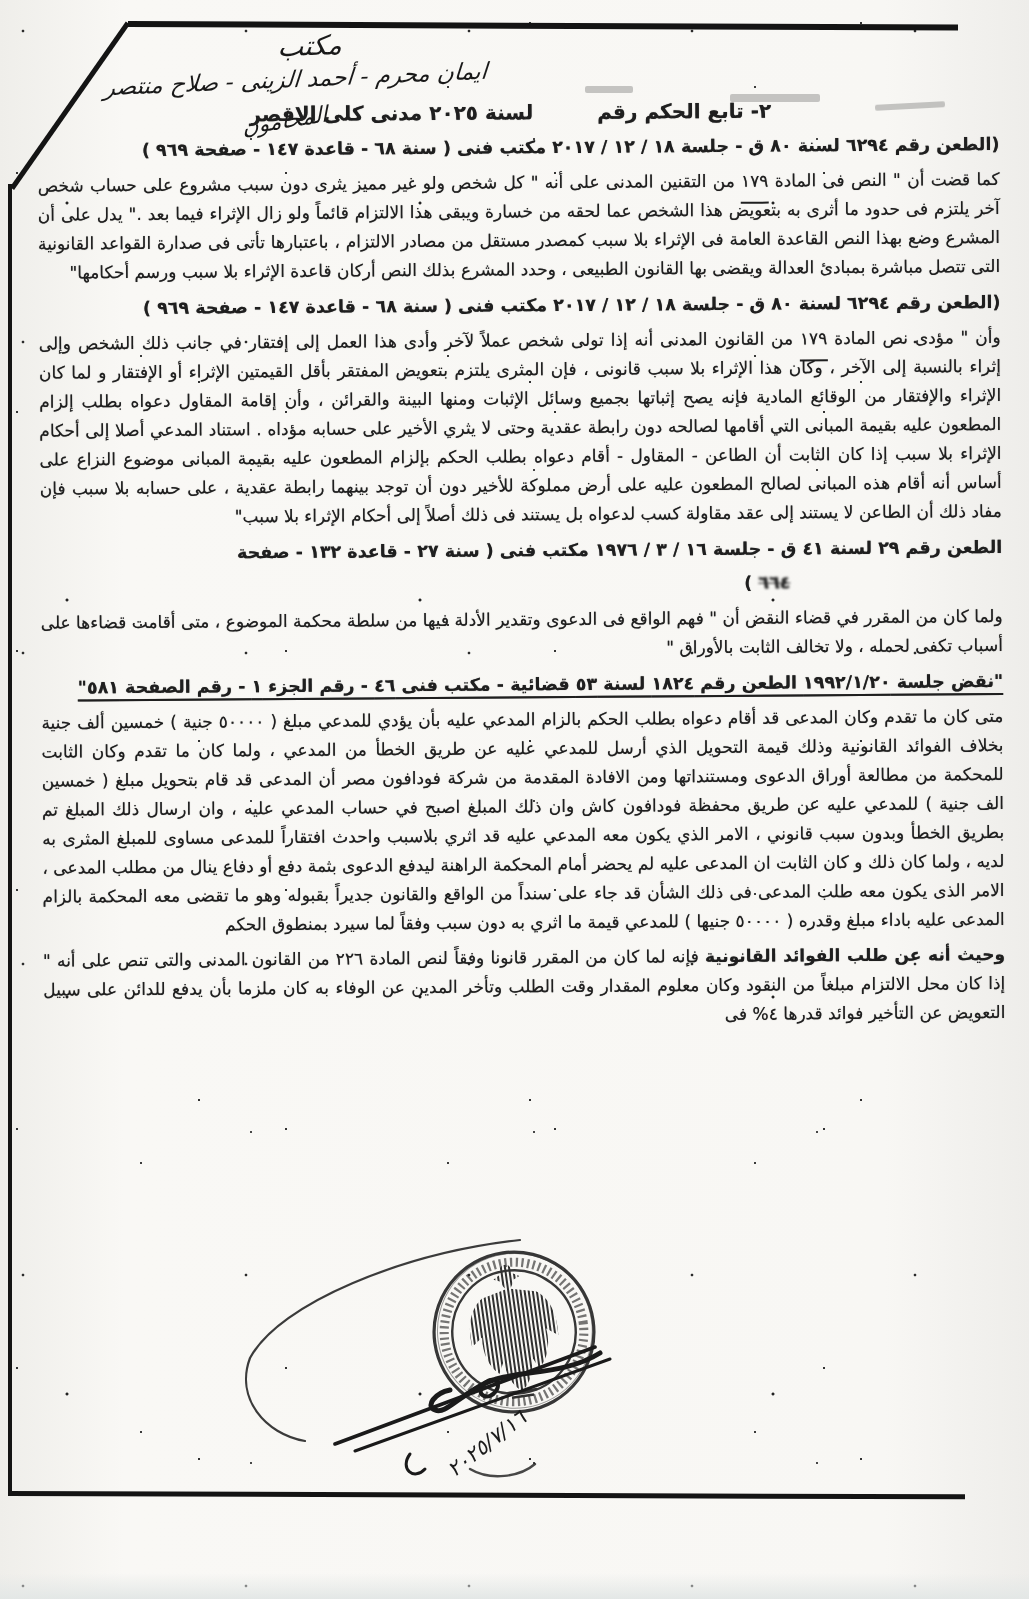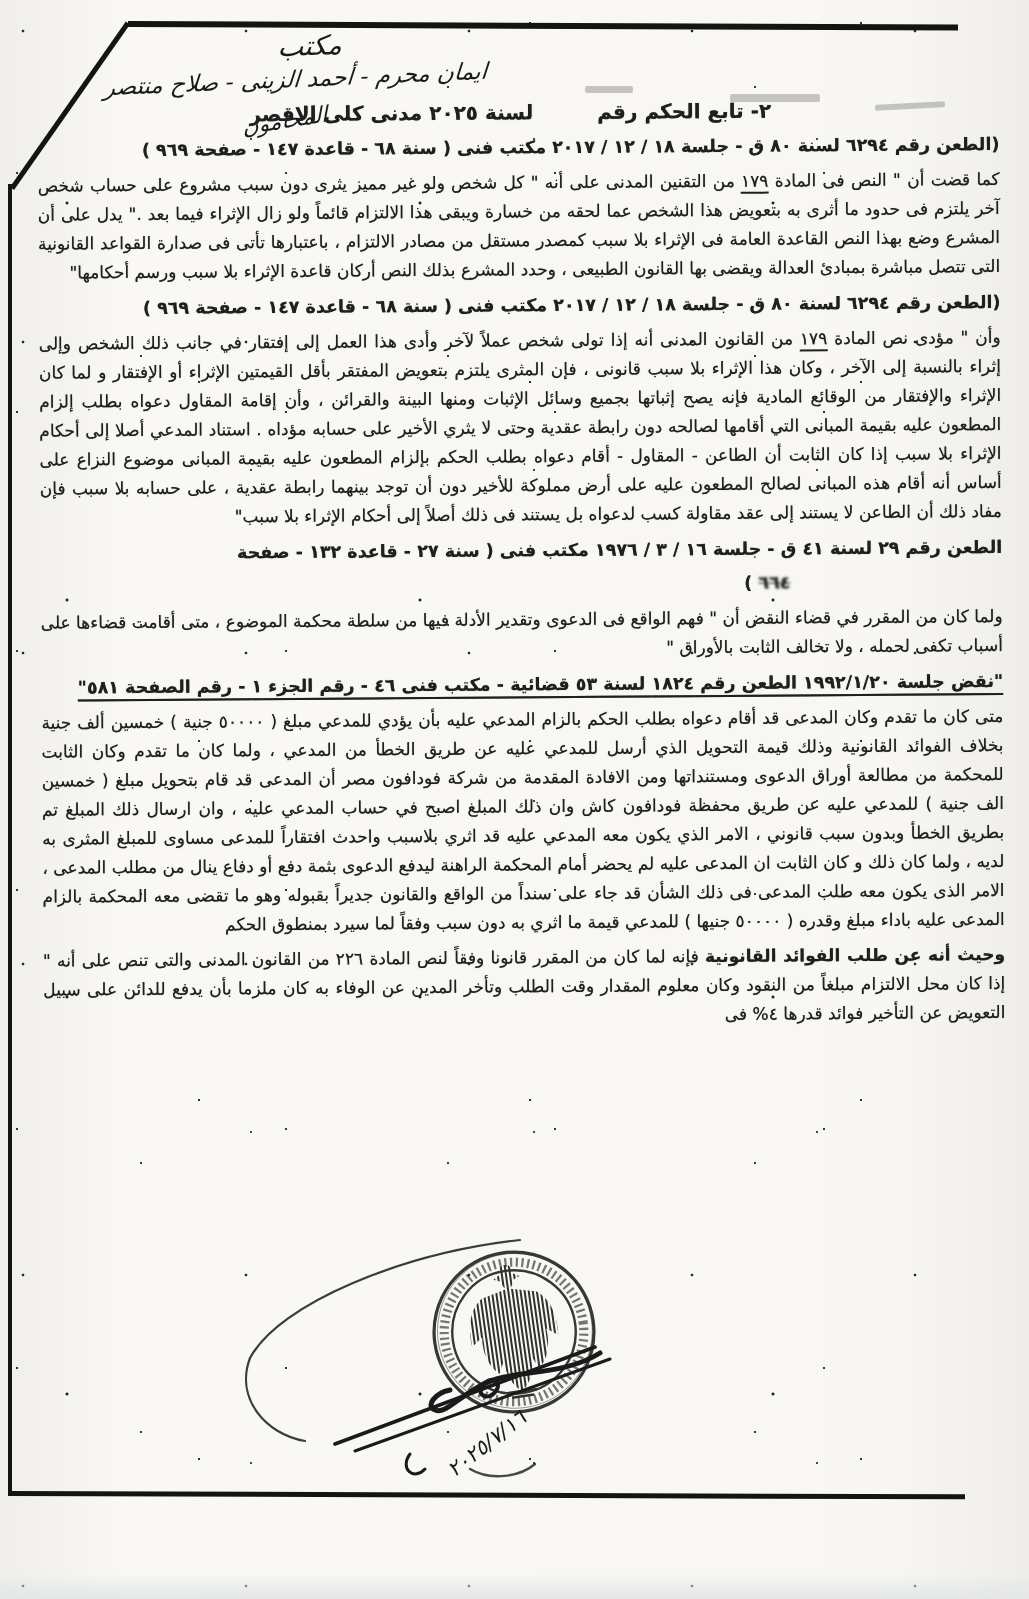--- a/index.html
+++ b/index.html
@@ -37,21 +37,21 @@
   .typed{
     position:absolute;top:94px;right:30px;width:962px;
     transform:rotate(-0.4deg);transform-origin:top right;
     text-shadow:0 0 0.7px rgba(25,25,25,.7);
   }
   .case-heading{font-weight:bold;font-size:20px;line-height:30px;padding-right:228px;white-space:nowrap;}
   .case-heading .gap{display:inline-block;width:64px;}
   .cite{font-weight:bold;font-size:17.5px;line-height:30px;text-align:justify;margin:5px 0 4px;}
   .cite-cont{font-weight:bold;font-size:17.5px;line-height:30px;padding-right:212px;}
   .body-par{font-size:17px;line-height:29px;text-align:justify;margin:6px 0;}
-  .art-underline{border-bottom:2px solid #1f1f1f;padding-bottom:1px;}
+  .art-underline{border-bottom:2px solid #1f1f1f;padding-bottom:11px;}
   .underlined-cite{text-decoration:underline;text-underline-offset:6px;text-decoration-thickness:2px;}
   .smudge-num{filter:blur(1.1px);text-decoration:line-through;letter-spacing:2px;}
   .bold-lead{font-weight:bold;}
   .eraser-mark{position:absolute;background:#9a9a98;opacity:.55;border-radius:2px;filter:blur(.6px);}
 
   
   .stamp{position:absolute;left:428px;top:1246px;width:172px;height:172px;opacity:.88;transform:rotate(-8deg);}
   .sig{position:absolute;left:218px;top:1218px;width:470px;height:285px;}
 </style>
 </head>

